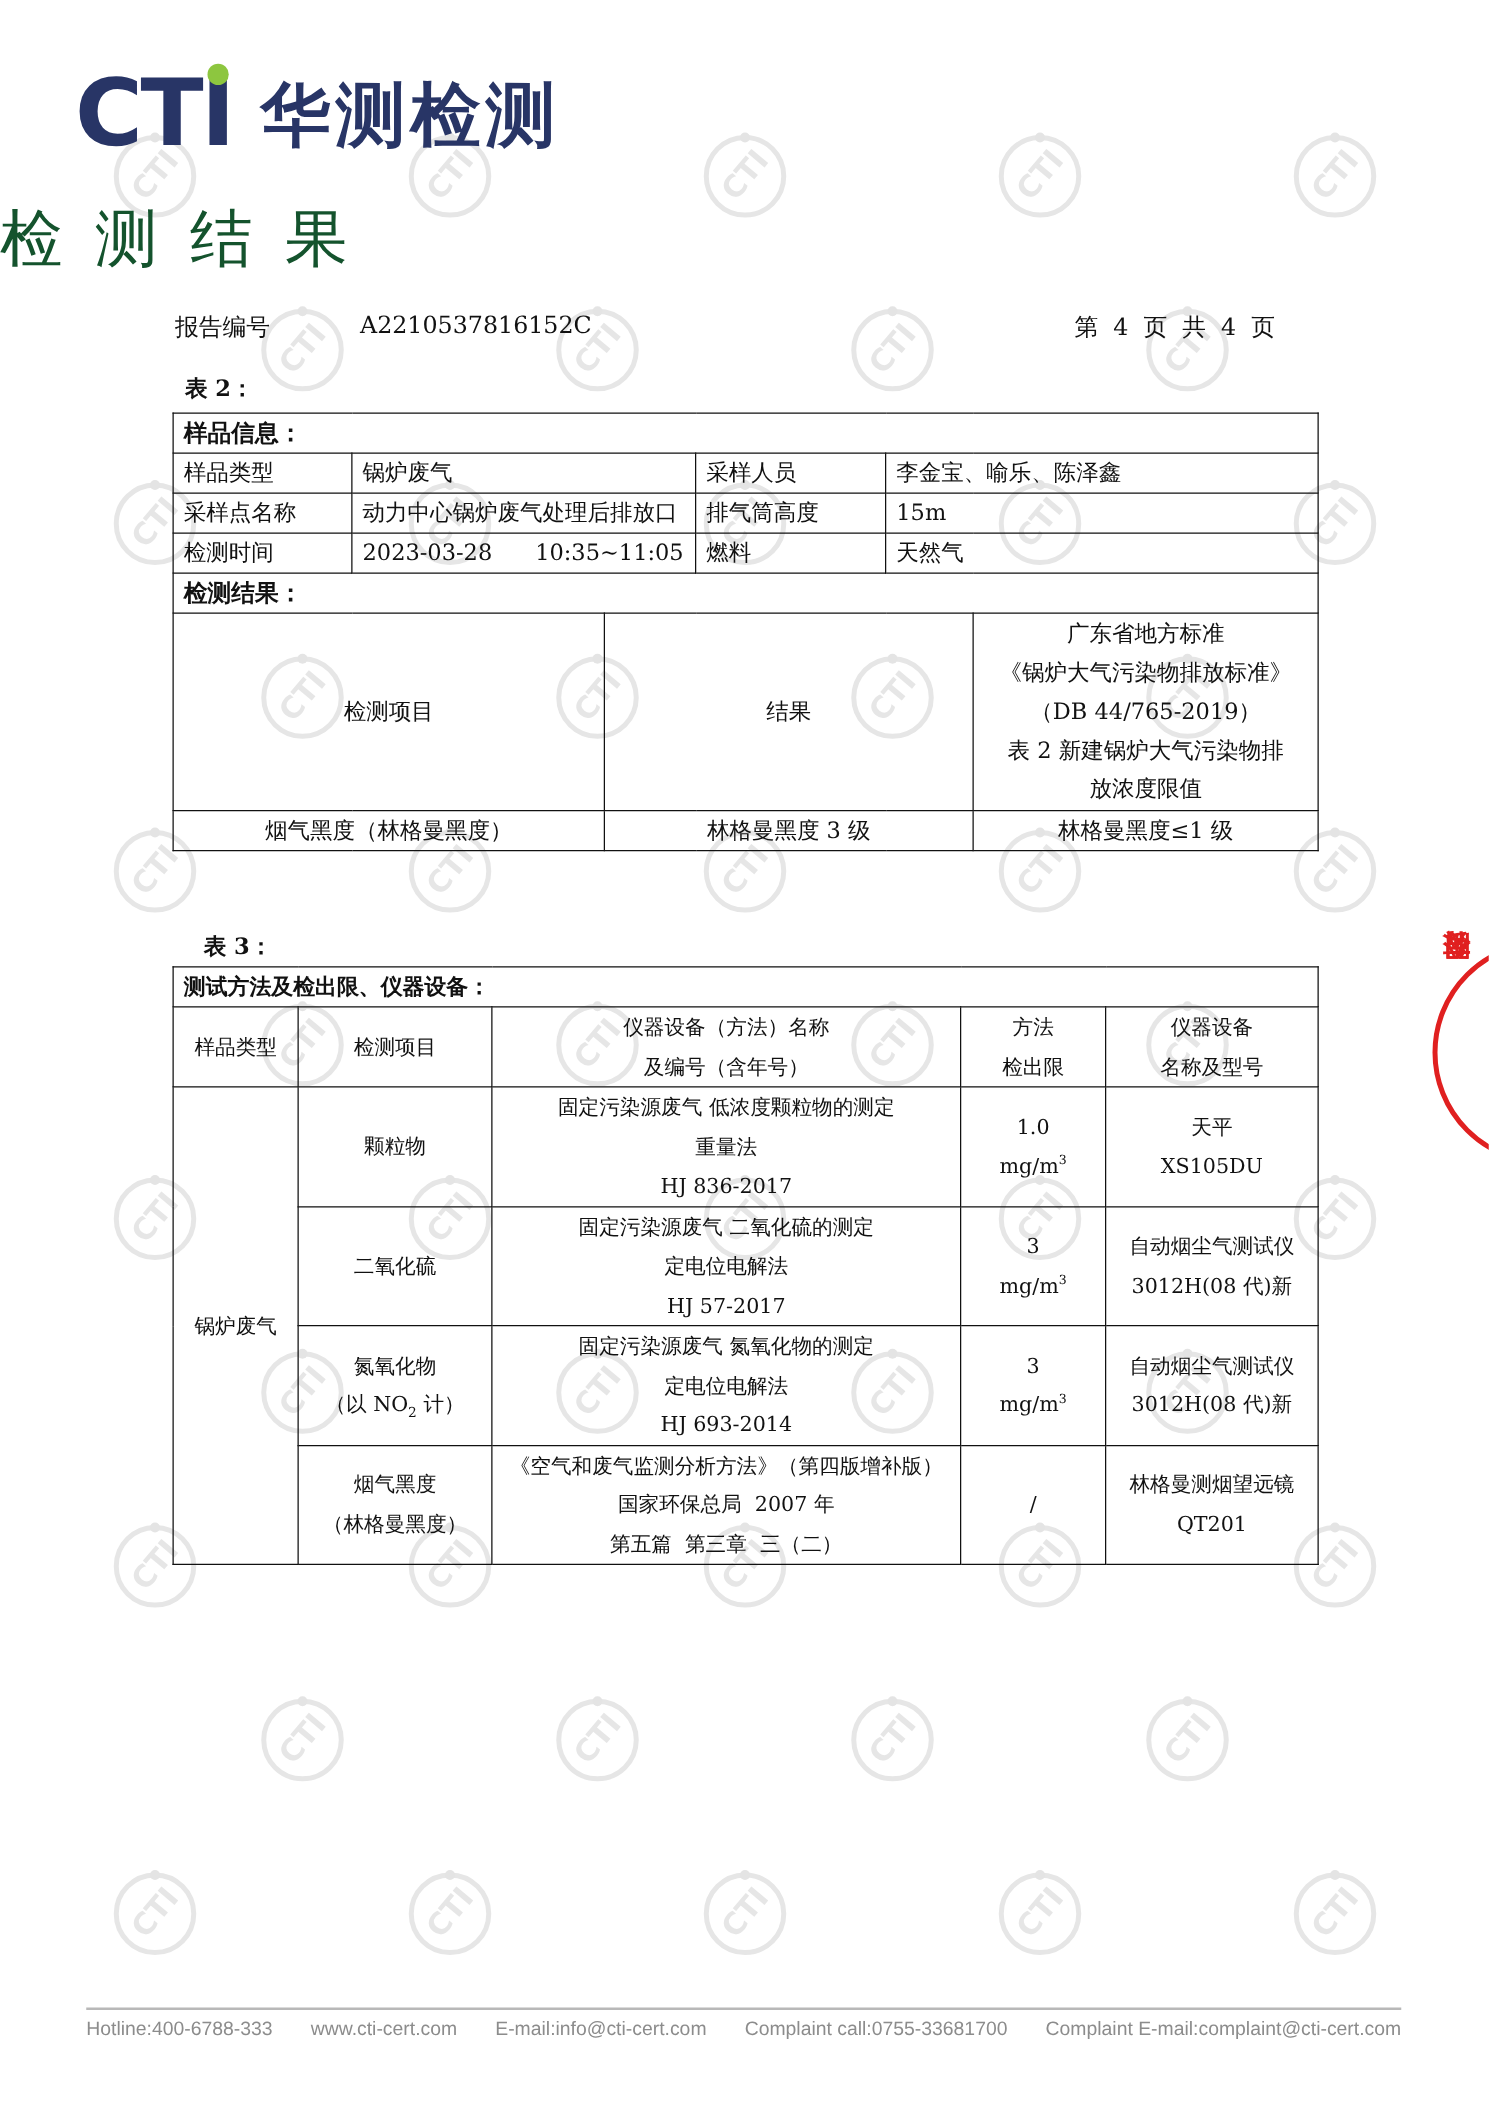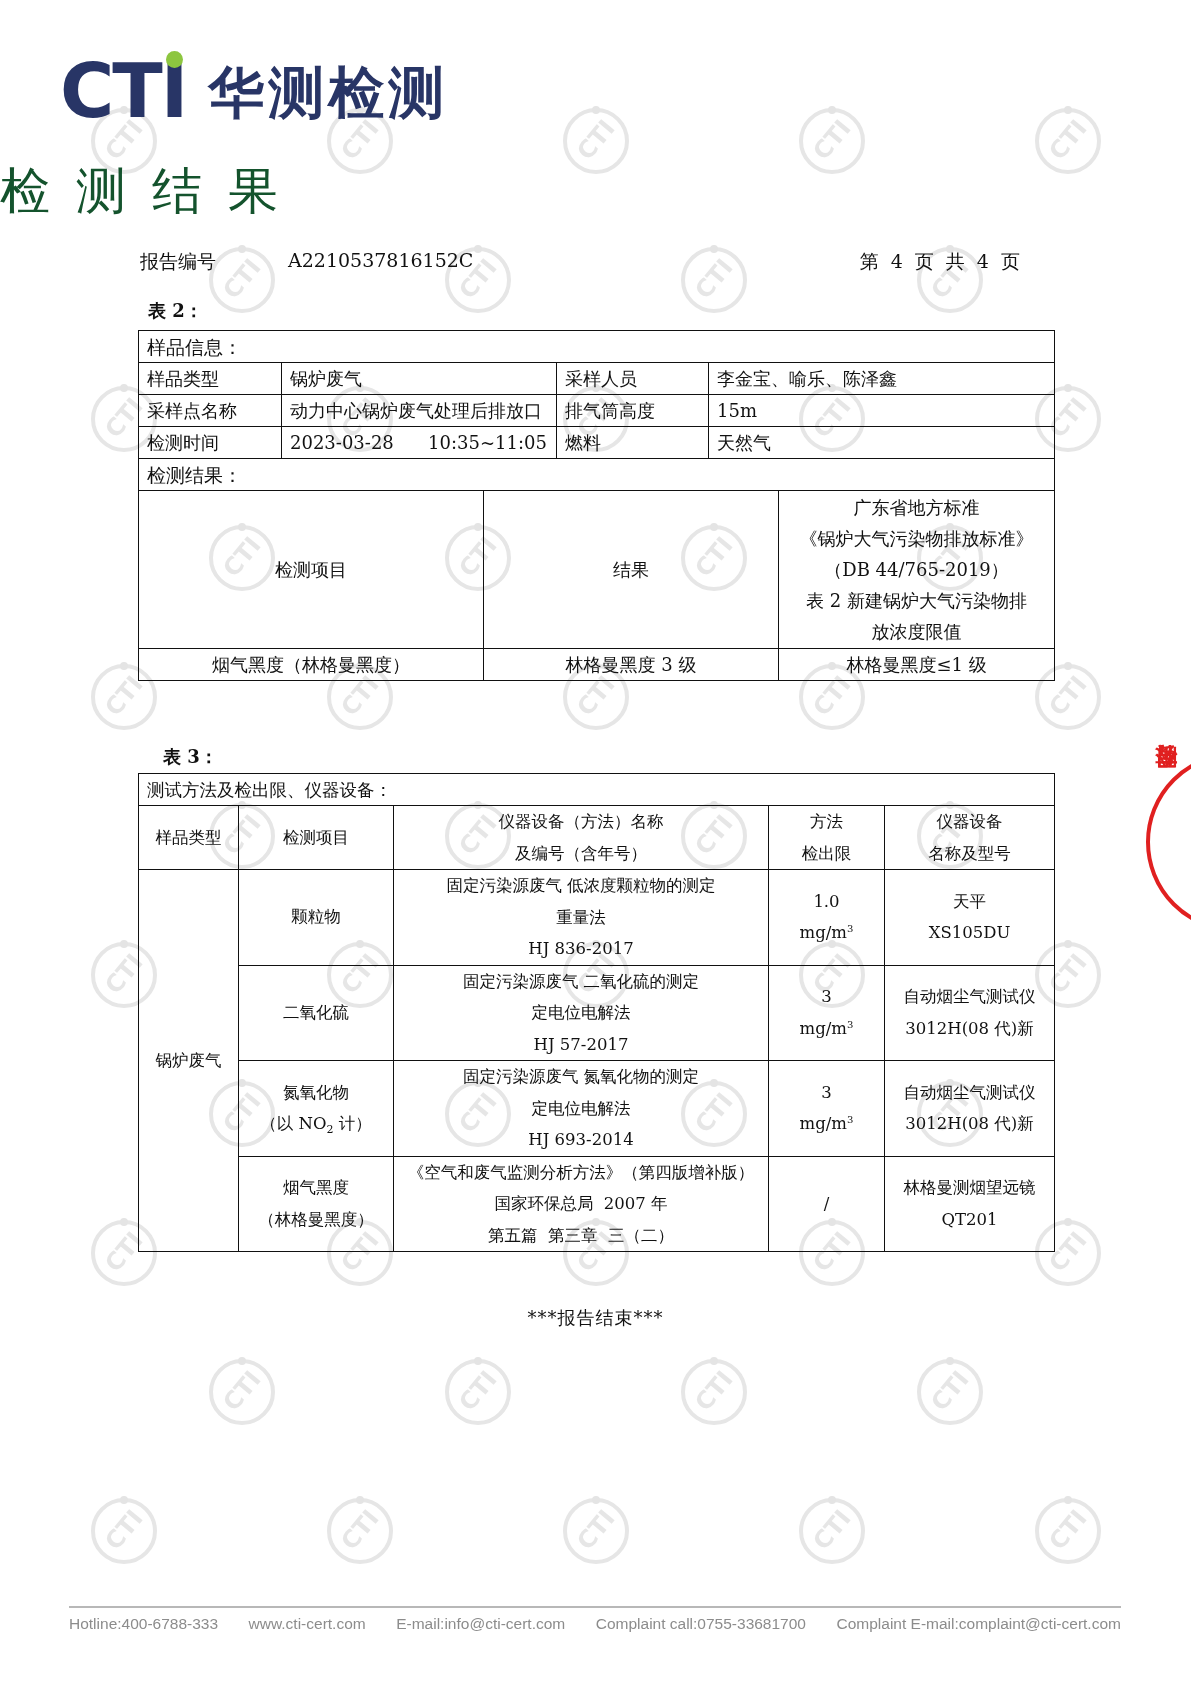--- a/index.html
+++ b/index.html
@@ -46,21 +46,21 @@
 
   .meta-row { position: absolute; top: 249px; left: 140px; right: 168px; font-size: 19px; height: 26px; }
   .meta-label { position: absolute; left: 0; }
   .meta-value { position: absolute; left: 148px; }
   .meta-page { position: absolute; right: 0; letter-spacing: 3px; }
 
   .tbl-caption { position: absolute; font-size: 18px; font-weight: bold; }
 
   table { border-collapse: collapse; position: absolute; table-layout: fixed; }
   td { border: 1.3px solid #111; font-size: 18px; padding: 0 8px; vertical-align: middle; line-height: 30px; }
-  .sec-head { font-weight: normal; font-size: 19px; }
+  .sec-head { font-weight: bold; font-size: 19px; }
   .center { text-align: center; }
   .multiline div { line-height: 31px; }
 
   #t2 { left: 138px; top: 330px; width: 916px; }
   #t3 { left: 138px; top: 773px; width: 916px; }
   #t3 td { font-size: 16.5px; }
   #t3 .multiline div { line-height: 31.5px; }
   sup { font-size: 10px; line-height: 0; }
   sub { font-size: 11px; line-height: 0; }
 
@@ -417,21 +417,20 @@
       </td>
       <td class="center">/</td>
       <td class="center multiline">
         <div>林格曼测烟望远镜</div>
         <div>QT201</div>
       </td>
     </tr>
   </tbody>
     </table>
 
-  <div class="end-mark">***报告结束***</div>
 
   <div class="footer-rule"></div>
   <div class="footer">
     <span>Hotline:400-6788-333</span>
     <span>www.cti-cert.com</span>
     <span>E-mail:info@cti-cert.com</span>
     <span>Complaint call:0755-33681700</span>
     <span>Complaint E-mail:complaint@cti-cert.com</span>
   </div>
 

